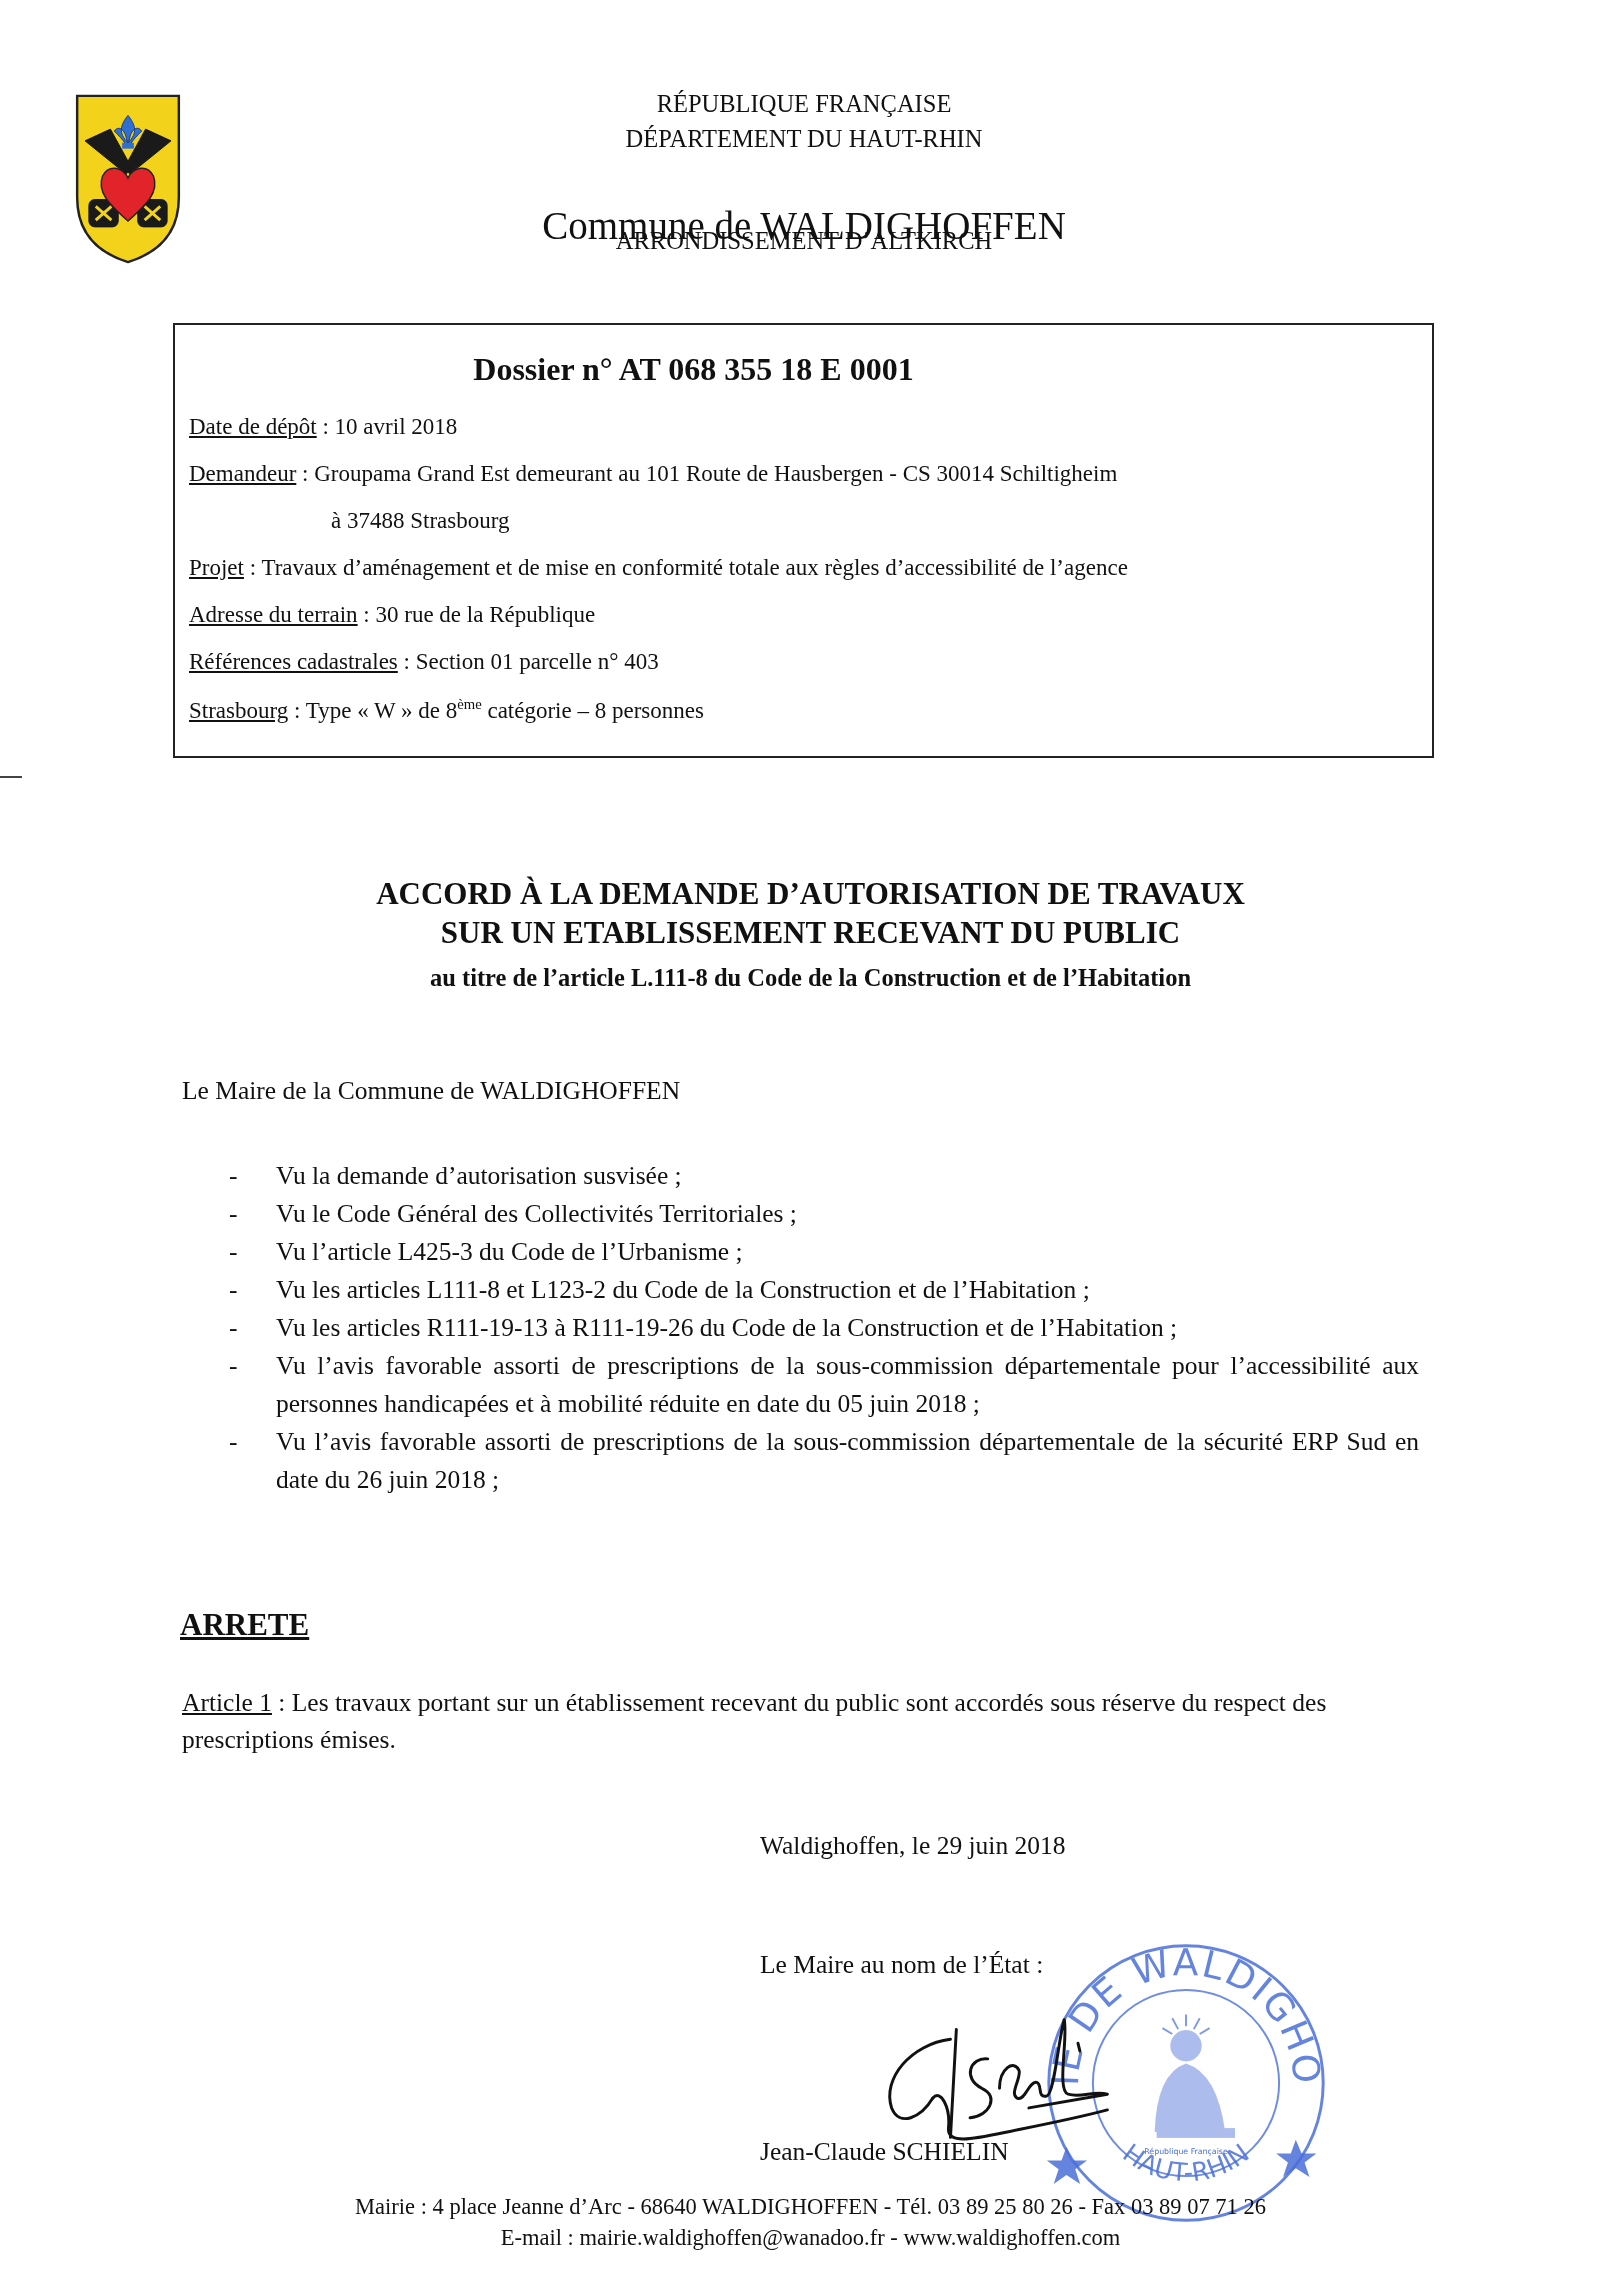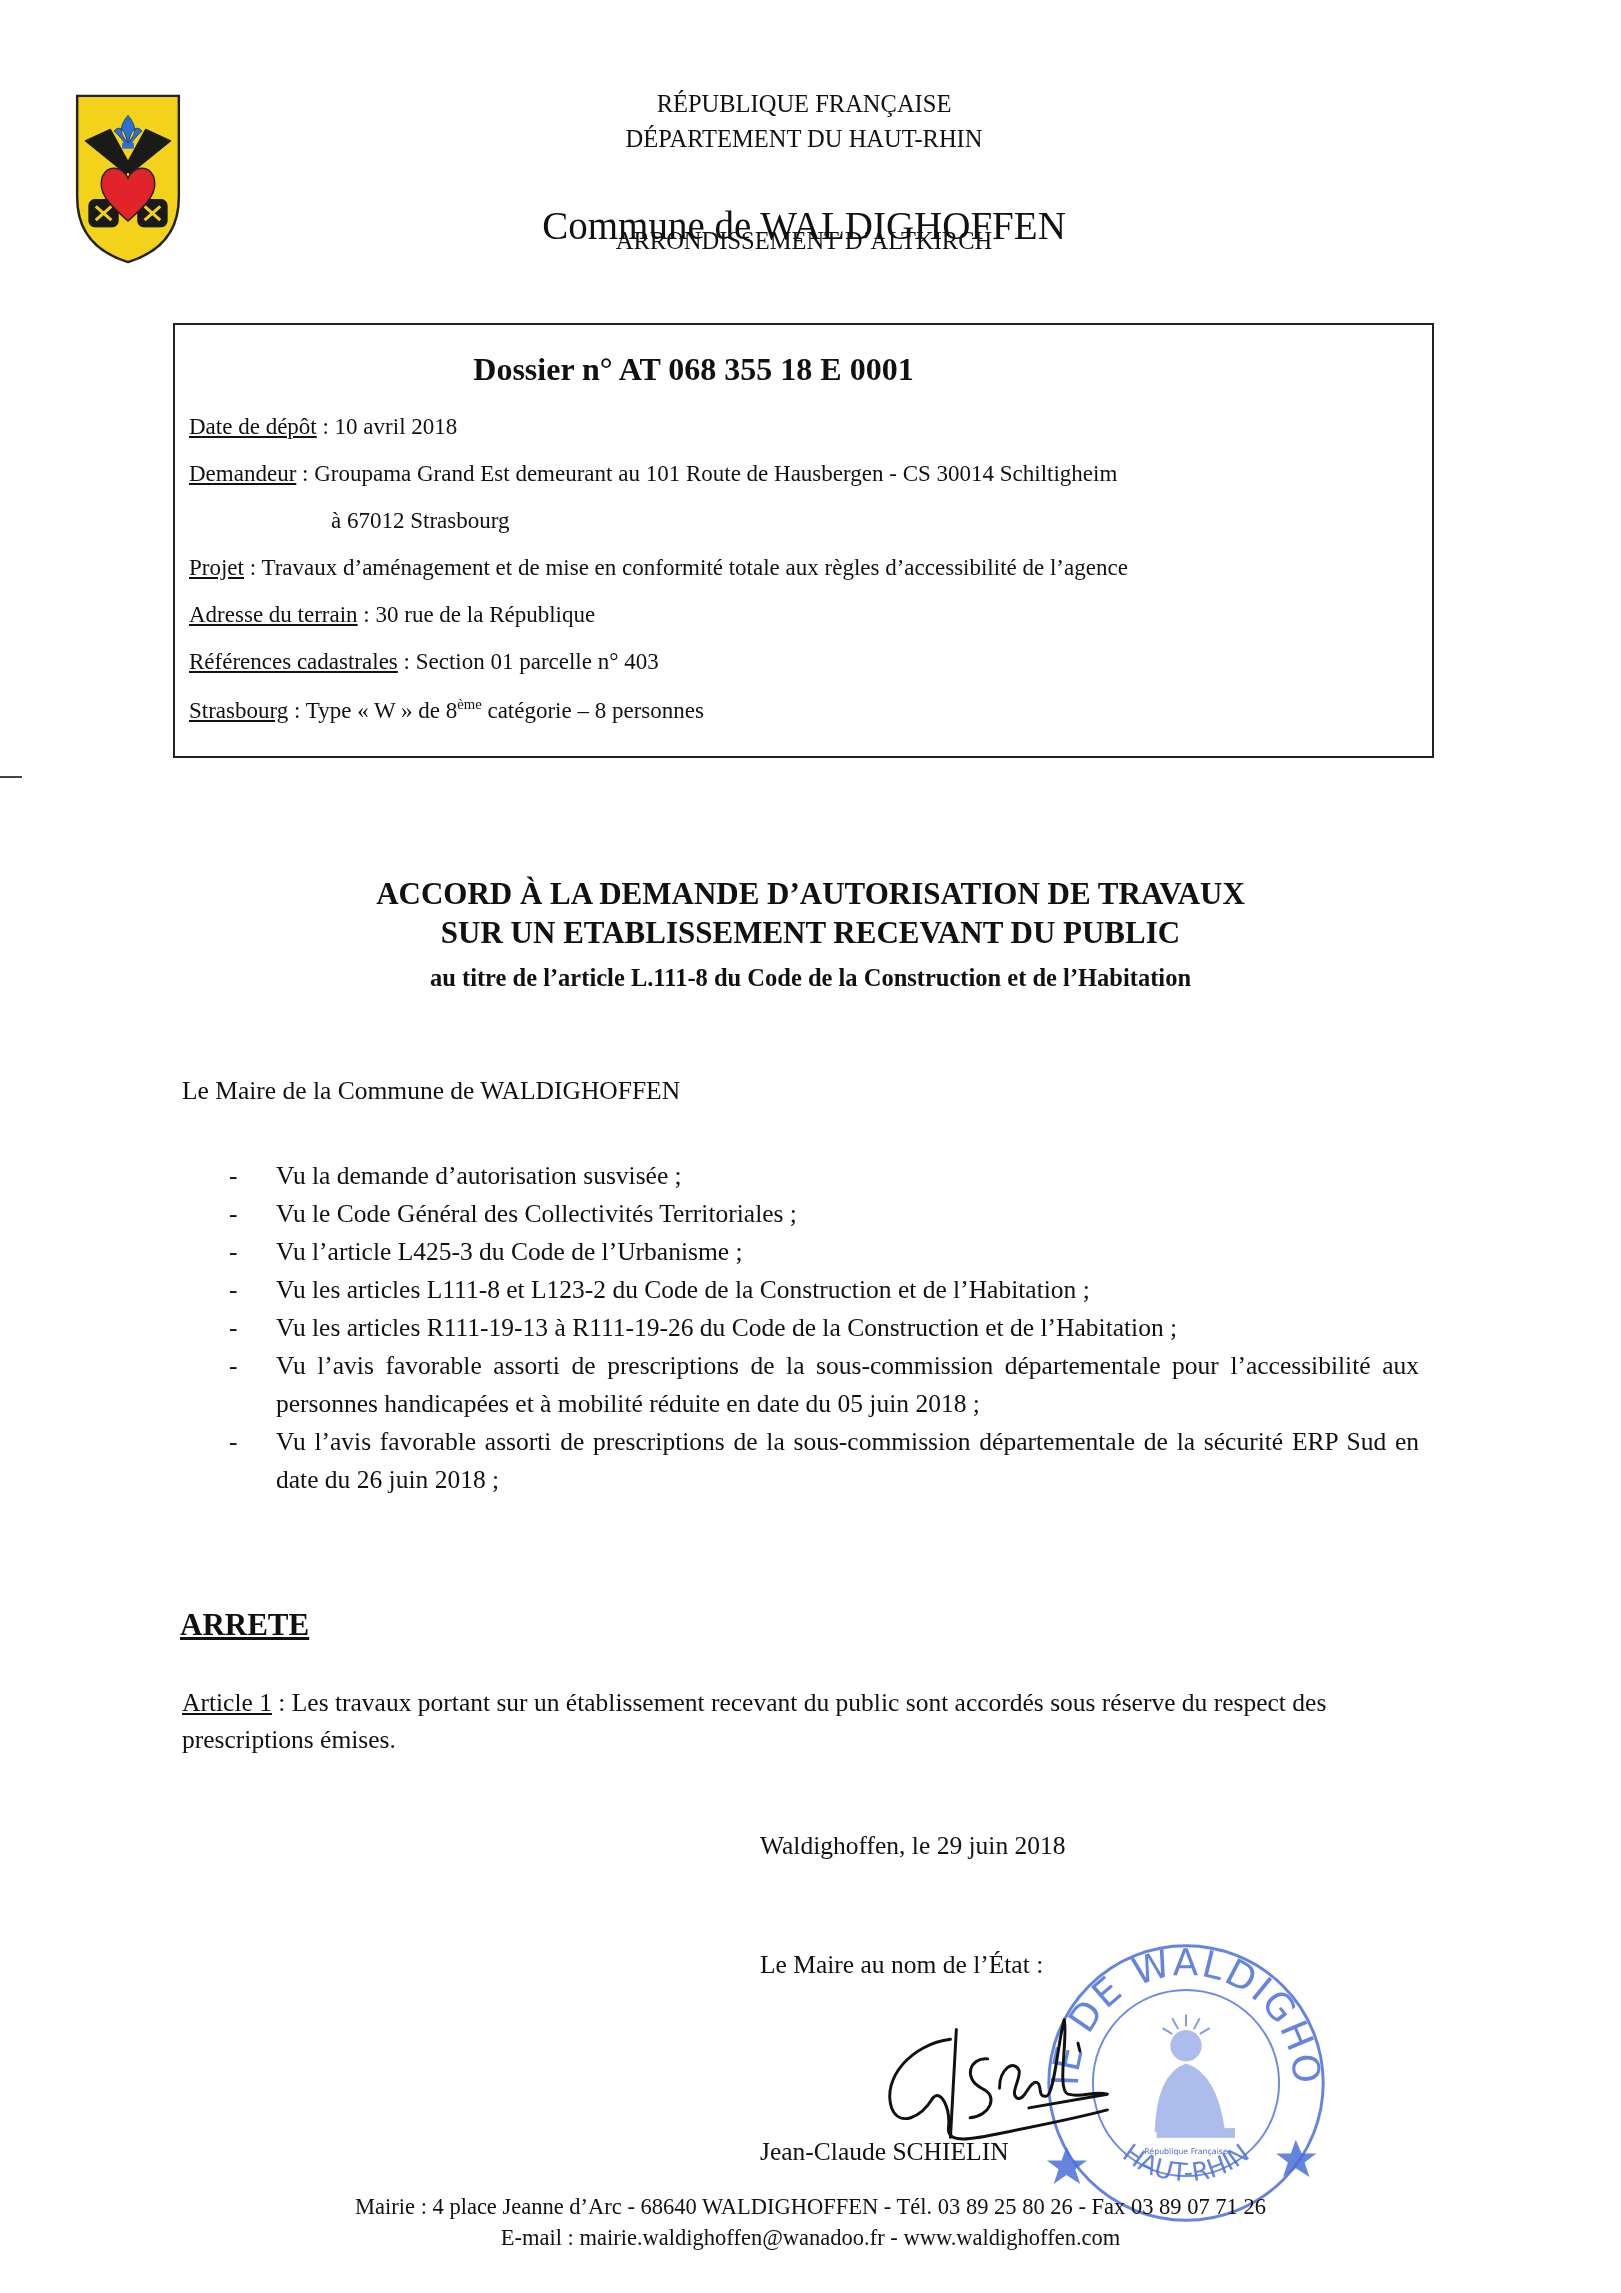--- a/index.html
+++ b/index.html
@@ -63,21 +63,21 @@
 <div class="abs hdr hdr-l1">RÉPUBLIQUE FRANÇAISE</div>
 <div class="abs hdr hdr-l2">DÉPARTEMENT DU HAUT-RHIN</div>
 <div class="abs hdr hdr-l3">Commune de WALDIGHOFFEN</div>
 <div class="abs hdr hdr-l4">ARRONDISSEMENT D’ALTKIRCH</div>
 
 <div class="abs box"></div>
 <div class="abs dossier">Dossier n° AT 068 355 18 E 0001</div>
 
 <div class="abs field f1"><u>Date de dépôt</u><span> : 10 avril 2018</span></div>
 <div class="abs field f2"><u>Demandeur</u><span> : Groupama Grand Est demeurant au 101 Route de Hausbergen - CS 30014 Schiltigheim</span></div>
-<div class="abs field f2b"><span>à 67012 Strasbourg</span></div>
+<div class="abs field f2b"><span>à 37488 Strasbourg</span></div>
 <div class="abs field f3"><u>Projet</u><span> : Travaux d’aménagement et de mise en conformité totale aux règles d’accessibilité de l’agence</span></div>
 <div class="abs field f4"><u>Adresse du terrain</u><span> : 30 rue de la République</span></div>
 <div class="abs field f5"><u>Références cadastrales</u><span> : Section 01 parcelle n° 403</span></div>
 <div class="abs field f6"><u>Strasbourg</u><span> : Type « W » de 8</span><sup style="font-size:14.7px">ème</sup><span> catégorie – 8 personnes</span></div>
 
 <div class="abs margin-tick"></div>
 
 <div class="abs title t1">ACCORD À LA DEMANDE D’AUTORISATION DE TRAVAUX</div>
 <div class="abs title t2">SUR UN ETABLISSEMENT RECEVANT DU PUBLIC</div>
 <div class="abs title t3">au titre de l’article L.111-8 du Code de la Construction et de l’Habitation</div>

